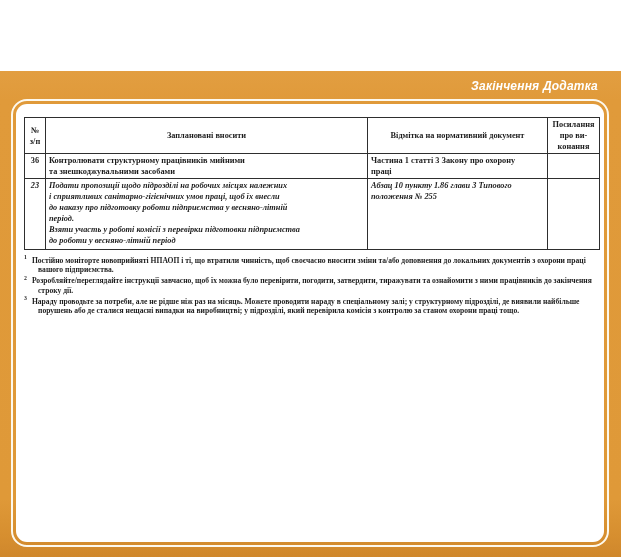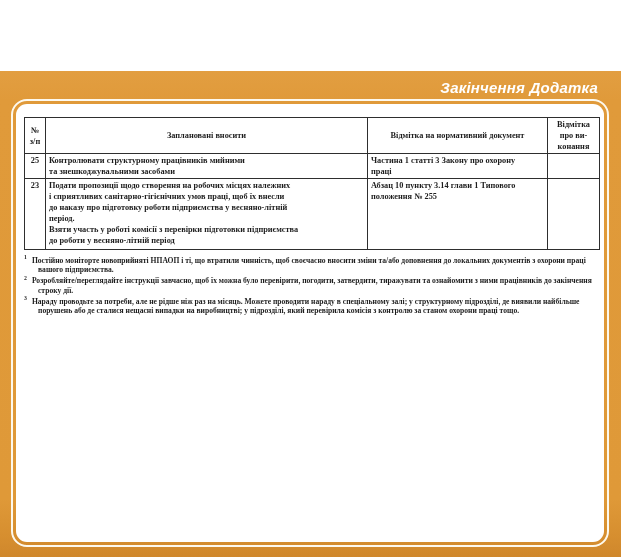--- a/index.html
+++ b/index.html
@@ -15,21 +15,21 @@
     left:0;top:71px;width:621px;height:486px;
     background:linear-gradient(180deg,#e29e41 0%,#e09a3a 6%,#df9938 88%,#d68e2f 96%,#cf872c 100%);
   }
   .caption{
     position:absolute;
     top:79px;right:23px;
     color:#ffffff;
     font-family:"Liberation Sans", sans-serif;
     font-style:italic;
     font-weight:700;
-    font-size:15px;
+    font-size:12px;
     letter-spacing:.2px;
   }
   .frame{
     position:absolute;
     left:11px;top:99px;
     width:598px;height:448px;
     box-sizing:border-box;
     border:2px solid #fdf9ee;
     border-radius:16px;
     padding:3px;
@@ -59,21 +59,21 @@
     overflow:hidden;
   }
   table.plan th{
     text-align:center;
     vertical-align:middle;
     height:33px;
     padding:1px 2px;
   }
   td.num{text-align:center;}
   tr.r22 td{height:21px;}
-  tr.r23 td{height:68px;}
+  tr.r23 td{height:68px;font-style:italic;}
   .footnotes{
     margin-top:6px;
     width:574px;
     font-weight:700;
     font-size:7.6px;
     line-height:9.4px;
     color:#1d1d1d;
   }
   .footnote{
     padding-left:14px;
@@ -104,43 +104,43 @@
           <col style="width:322px">
           <col style="width:180px">
           <col style="width:52px">
         </colgroup>
         <thead>
           <tr>
             <th>№
 з/п</th>
             <th>Заплановані вносити</th>
             <th>Відмітка на нормативний документ</th>
-            <th>Відмітка
+            <th>Посилання
 про ви-
 конання</th>
           </tr>
         </thead>
         <tbody>
           <tr class="r22">
-            <td class="num">25</td>
+            <td class="num">36</td>
             <td>Контролювати структурному працівників мийними
 та знешкоджувальними засобами</td>
             <td>Частина 1 статті 3 Закону про охорону
 праці</td>
             <td></td>
           </tr>
           <tr class="r23">
             <td class="num">23</td>
-            <td>Подати пропозиції щодо створення на робочих місцях належних
+            <td>Подати пропозиції щодо підрозділі на робочих місцях належних
 і сприятливих санітарно-гігієнічних умов праці, щоб їх внесли
 до наказу про підготовку роботи підприємства у весняно-літній
 період.
 Взяти участь у роботі комісії з перевірки підготовки підприємства
 до роботи у весняно-літній період</td>
-            <td>Абзац 10 пункту 3.14 глави 1 Типового
+            <td>Абзац 10 пункту 1.86 глави 3 Типового
 положення № 255</td>
             <td></td>
           </tr>
         </tbody>
       </table>
 
       <div class="footnotes">
         <div class="footnote"><sup>1</sup><span>Постійно моніторте новоприйняті НПАОП і ті, що втратили чинність, щоб своєчасно вносити зміни та/або доповнення до локальних документів з охорони праці вашого підприємства.</span></div>
         <div class="footnote"><sup>2</sup><span>Розробляйте/переглядайте інструкції завчасно, щоб їх можна було перевірити, погодити, затвердити, тиражувати та ознайомити з ними працівників до закінчення строку дії.</span></div>
         <div class="footnote"><sup>3</sup><span>Нараду проводьте за потреби, але не рідше ніж раз на місяць. Можете проводити нараду в спеціальному залі; у структурному підрозділі, де виявили найбільше порушень або де сталися нещасні випадки на виробництві; у підрозділі, який перевірила комісія з контролю за станом охорони праці тощо.</span></div>

